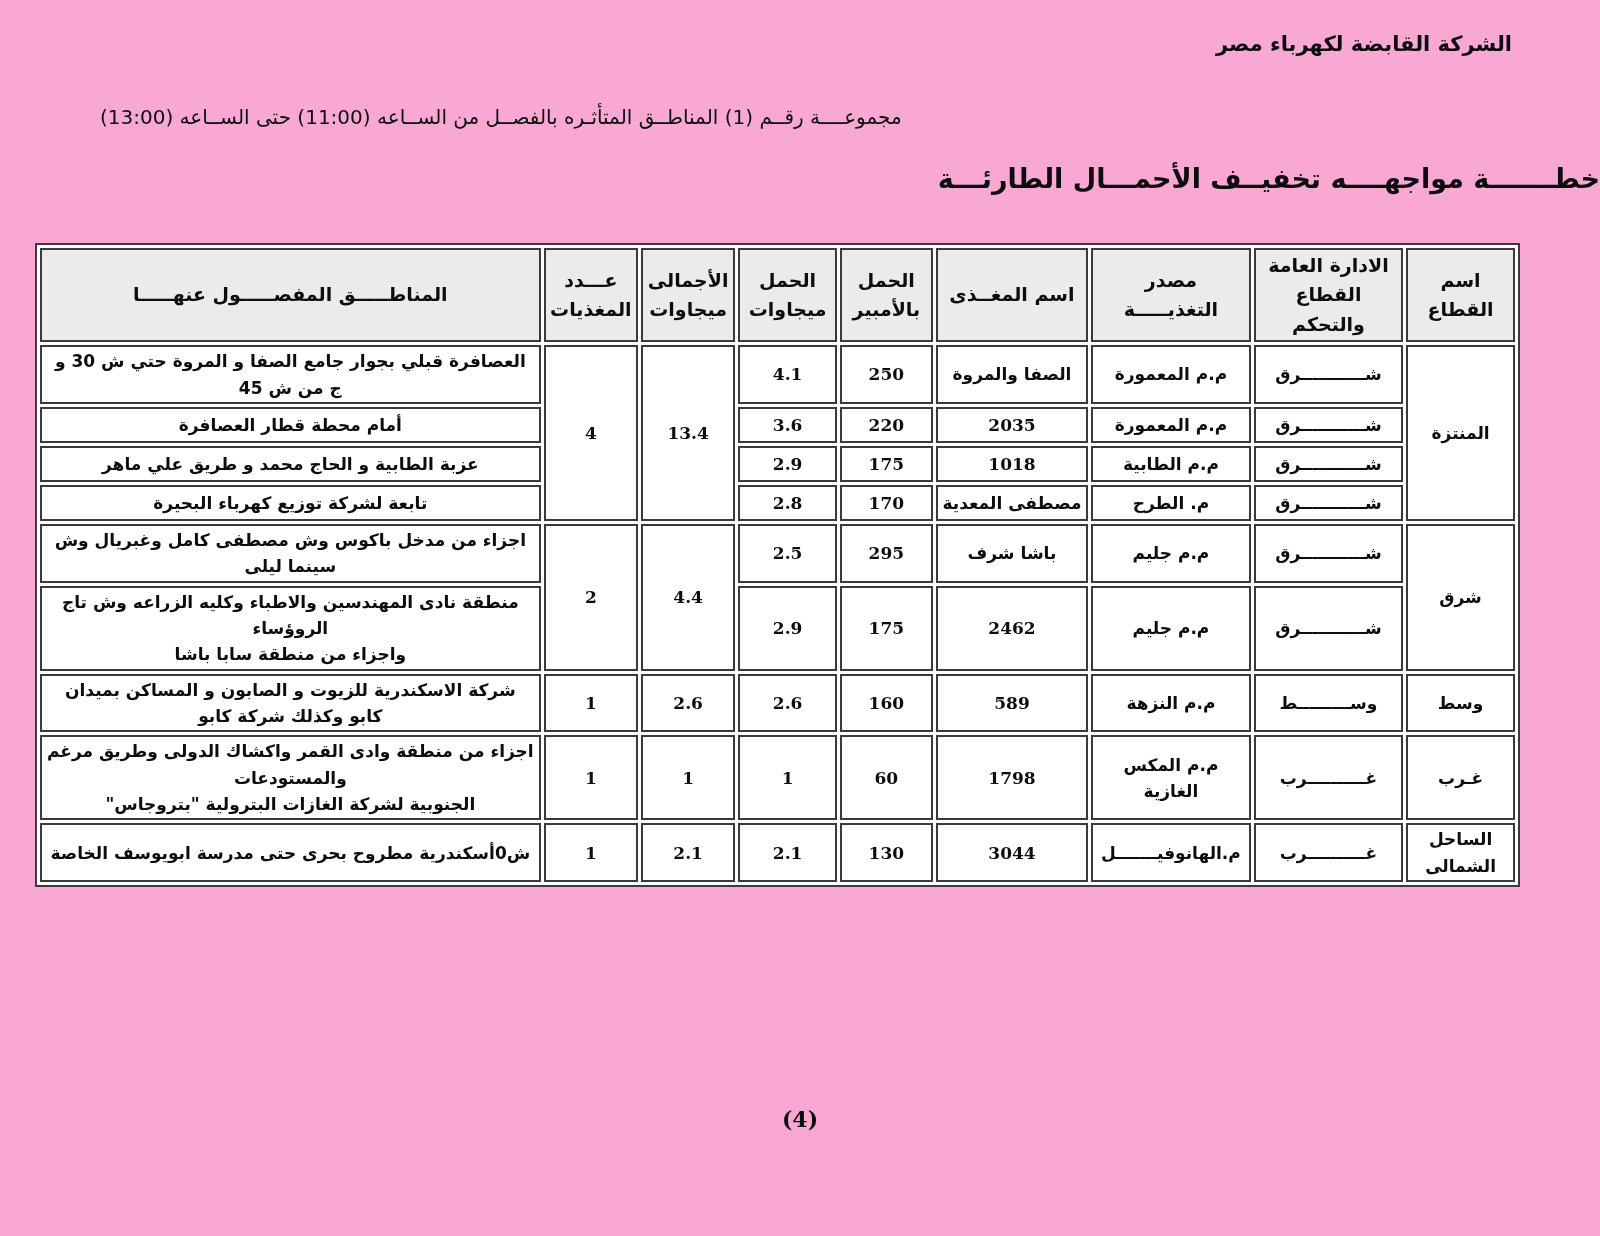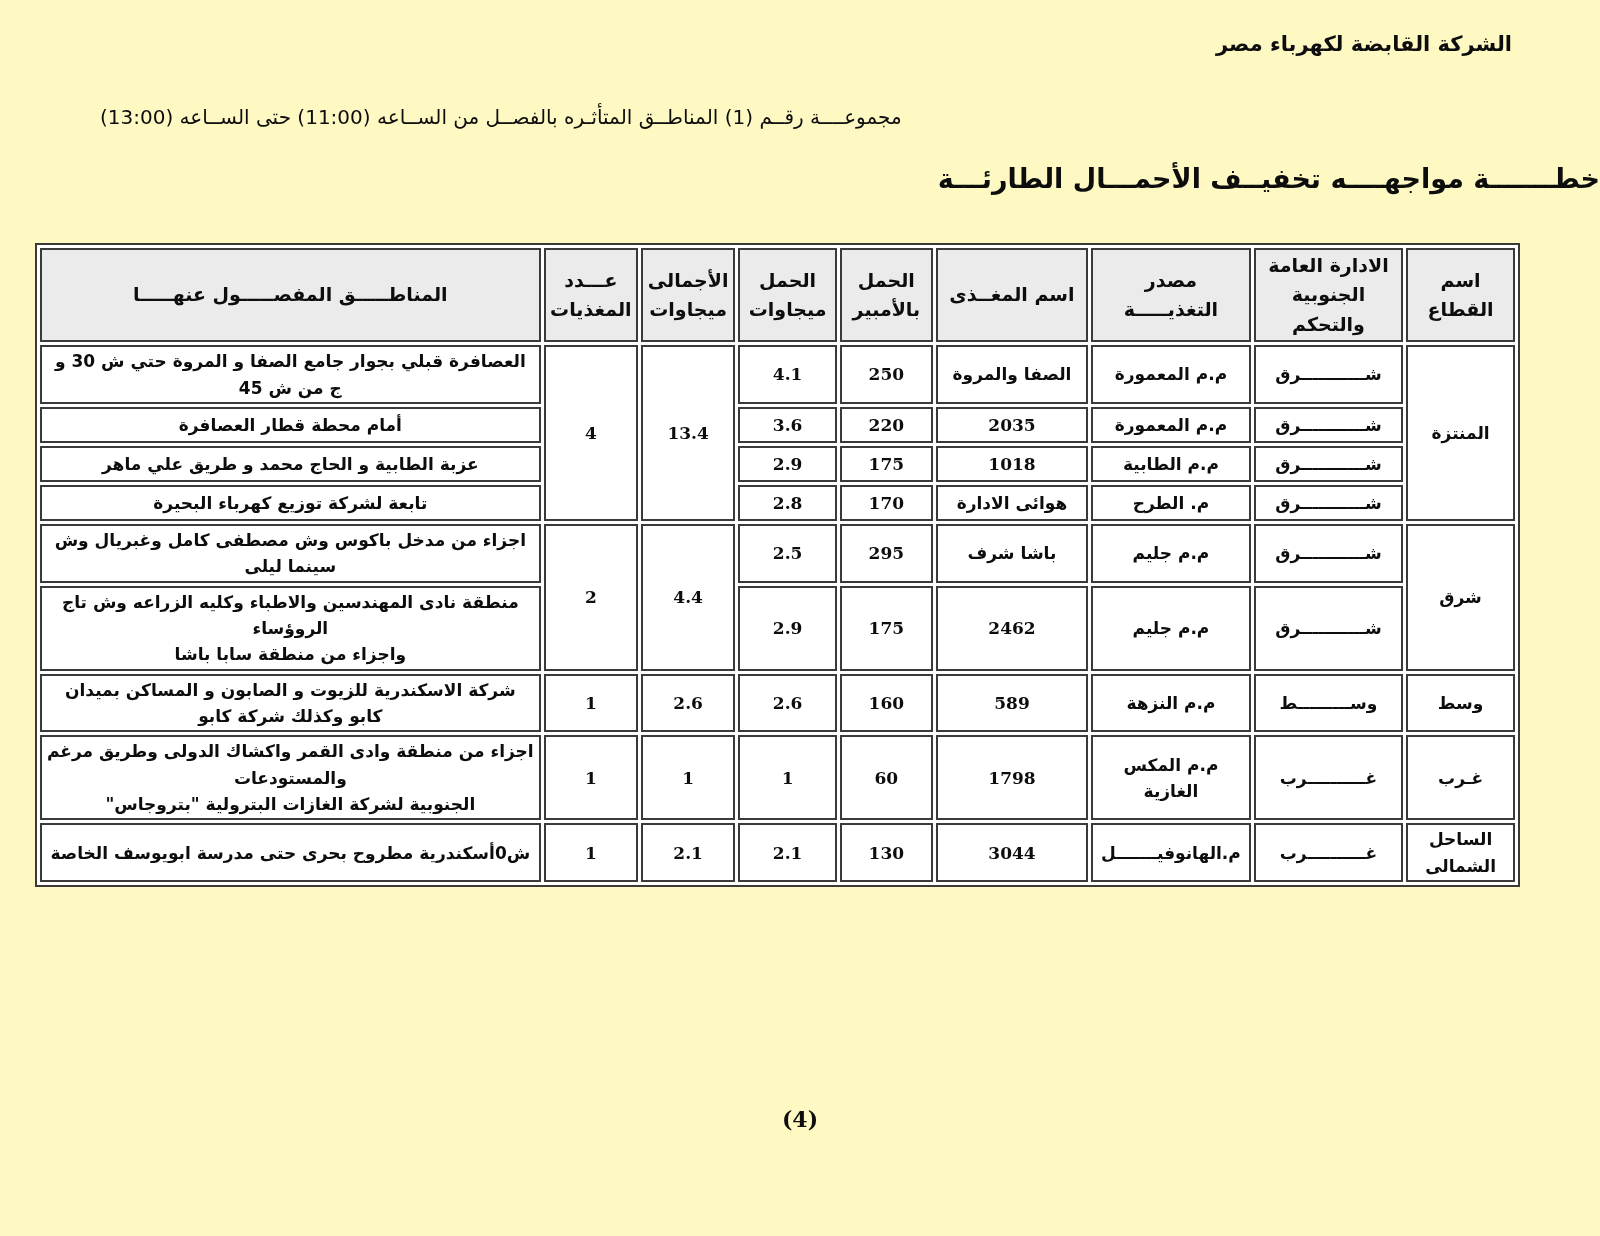--- a/index.html
+++ b/index.html
@@ -1,19 +1,19 @@
 <!DOCTYPE html>
 <html lang="ar" dir="rtl"><head>
 <meta charset="utf-8">
 <style>
   html,body { margin:0; padding:0; background:#ffffff; }
   .page {
     position:relative;
     width:1600px; height:1236px;
-    background:#fef9c3;
+    background:#f9a8d4;
     font-family:"DejaVu Sans", sans-serif;
     color:#0d0d0d;
     direction:rtl;
     overflow:hidden;
   }
   .company-top {
     position:absolute; top:32px; right:88px;
     font-size:21px; font-weight:bold; white-space:nowrap;
   }
   .company-sub {
@@ -86,21 +86,21 @@
         <col style="width:6.4%">
         <col style="width:6.8%">
         <col style="width:6.5%">
         <col style="width:6.5%">
         <col style="width:34.5%">
     </colgroup>
     <thead>
       <tr style="height:80px">
         <th>اسم القطاع</th>
         <th>الادارة العامة
-الجنوبية والتحكم</th>
+القطاع والتحكم</th>
         <th>مصدر التغذيـــــة</th>
         <th>اسم المغــذى</th>
         <th>الحمل
 بالأمبير</th>
         <th>الحمل
 ميجاوات</th>
         <th>الأجمالى
 ميجاوات</th>
         <th>عـــدد
 المغذيات</th>
@@ -132,21 +132,21 @@
         <td>شـــــــــــرق</td>
         <td>م.م الطابية</td>
         <td class="num">1018</td>
         <td class="num">175</td>
         <td class="num">2.9</td>
         <td>عزبة الطابية و الحاج محمد و طريق علي ماهر</td>
       </tr>
       <tr style="height:36px">
         <td>شـــــــــــرق</td>
         <td>م. الطرح</td>
-        <td>هوائى الادارة</td>
+        <td>مصطفى المعدية</td>
         <td class="num">170</td>
         <td class="num">2.8</td>
         <td>تابعة لشركة توزيع كهرباء البحيرة</td>
       </tr>
 
       <tr style="height:42px">
         <td rowspan="2">شرق</td>
         <td>شـــــــــــرق</td>
         <td>م.م جليم</td>
         <td>باشا شرف</td>

